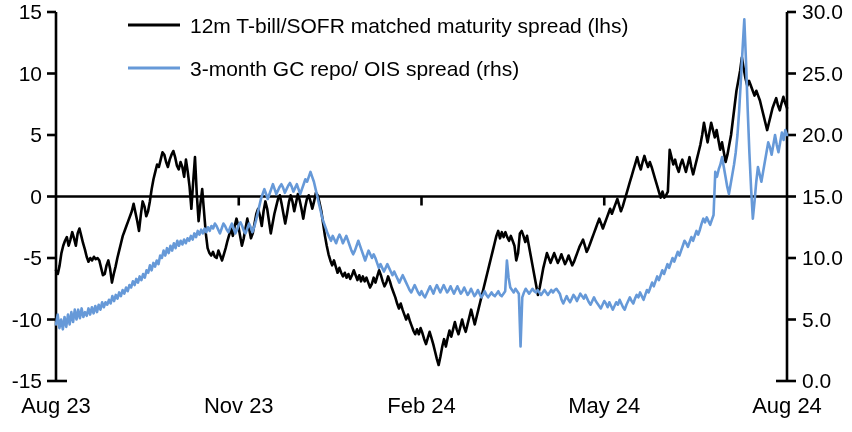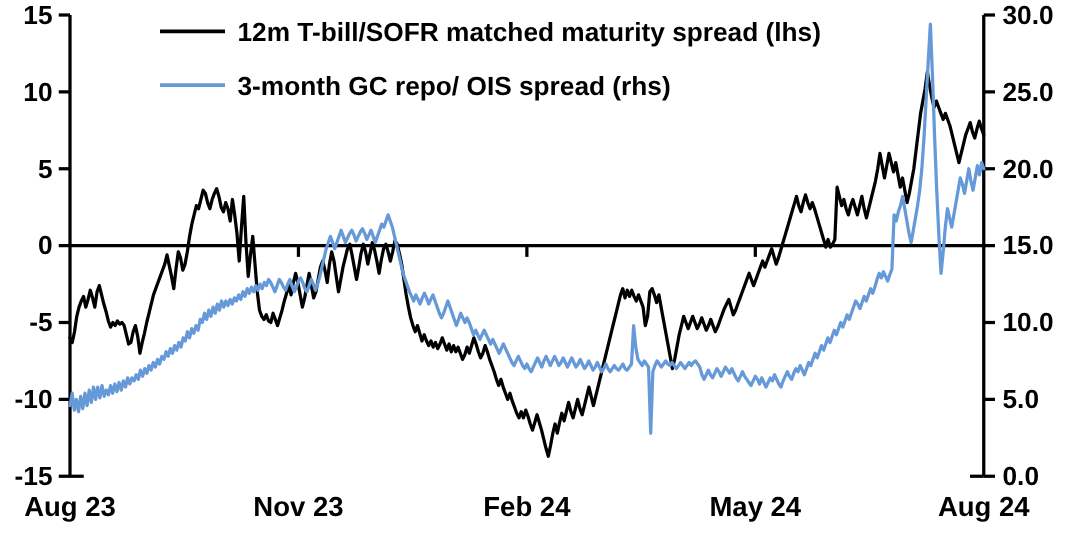--- a/index.html
+++ b/index.html
@@ -1,17 +1,17 @@
 <!DOCTYPE html>
 <html><head>
 <meta charset="utf-8">
 <style>
   html,body{margin:0;padding:0;background:#ffffff;}
   body{width:852px;height:432px;overflow:hidden;font-family:"Liberation Sans",sans-serif;}
-  #chart-root{position:relative;width:808px;height:432px;font-weight:bold;}
+  #chart-root{position:relative;width:808px;height:432px;}
   svg{display:block;}
   .tick-label{font-family:"Liberation Sans",sans-serif;font-size:21px;fill:#000000;}
   .legend-label{font-family:"Liberation Sans",sans-serif;font-size:21px;fill:#000000;}
   .xtick-label{font-family:"Liberation Sans",sans-serif;font-size:22px;fill:#000000;}
 </style>
 </head>
 <body>
 
 <div id="chart-root">
   <svg id="chart-svg" width="852" height="432" viewBox="0 0 852 432">

